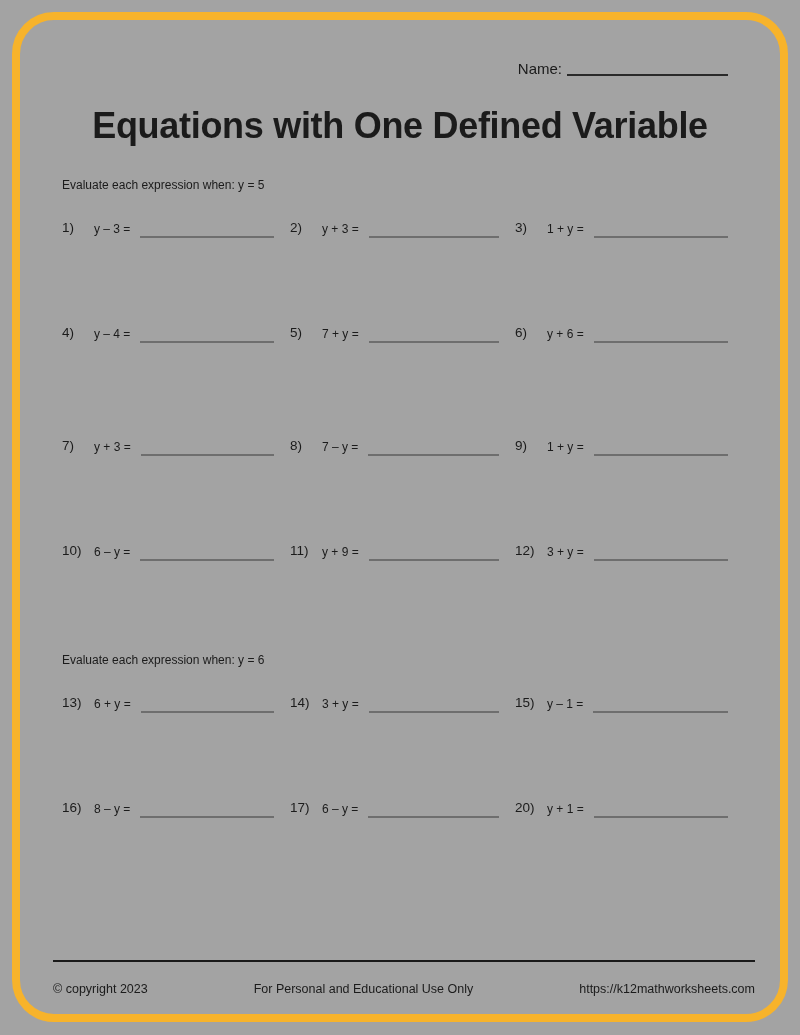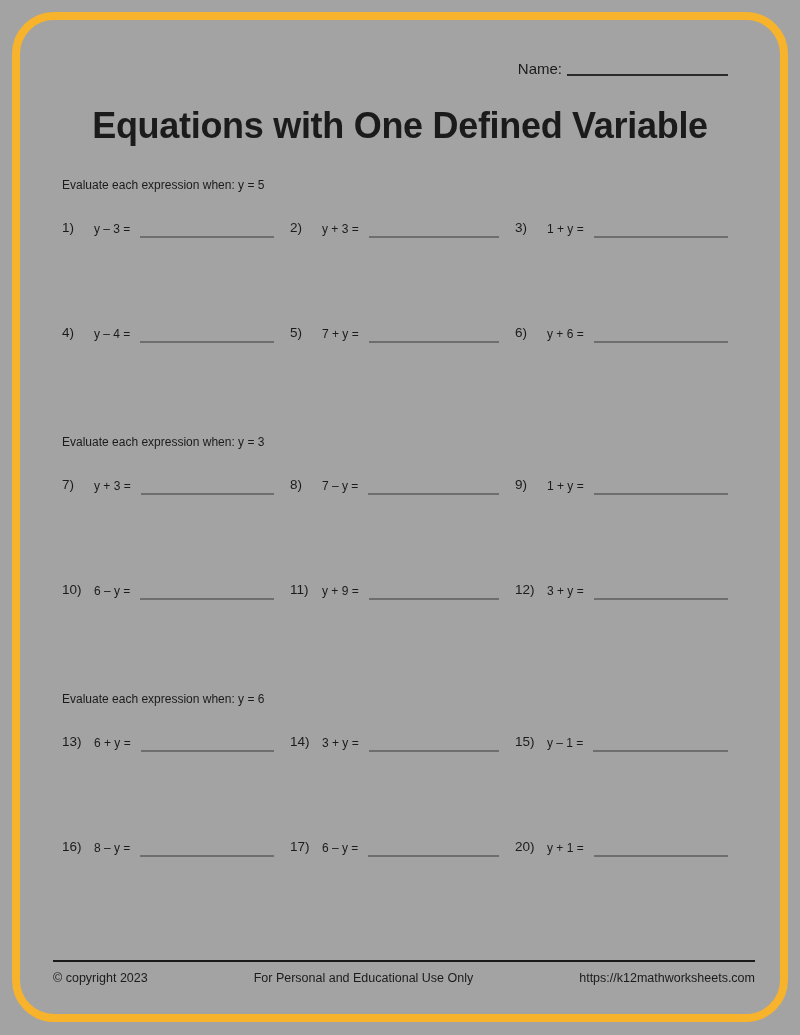--- a/index.html
+++ b/index.html
@@ -102,21 +102,21 @@
     position: absolute;
     top: 960px;
     left: 53px;
     right: 45px;
   }
   .footer-divider {
     border-top: 2px solid #1a1a1a;
     height: 0;
   }
   .footer-row {
-    margin-top: 9px;
+    margin-top: 20px;
     display: flex;
     justify-content: space-between;
     align-items: baseline;
     font-size: 12.5px;
   }
 </style>
 </head>
 <body>
 
 <div class="page">
@@ -163,21 +163,20 @@
         </div>
         <div class="problem last">
           <span class="pnum">6)</span>
           <span class="pexpr">y + 6 =</span>
           <span class="blank"></span>
         </div>
       </div>
     </div>
 
     <div class="wsection">
-      <div class="instruction">Evaluate each expression when: y = 3</div>
       <div class="prow first">
         <div class="problem">
           <span class="pnum">7)</span>
           <span class="pexpr">y + 3 =</span>
           <span class="blank"></span>
         </div>
         <div class="problem">
           <span class="pnum">8)</span>
           <span class="pexpr">7 – y =</span>
           <span class="blank"></span>

